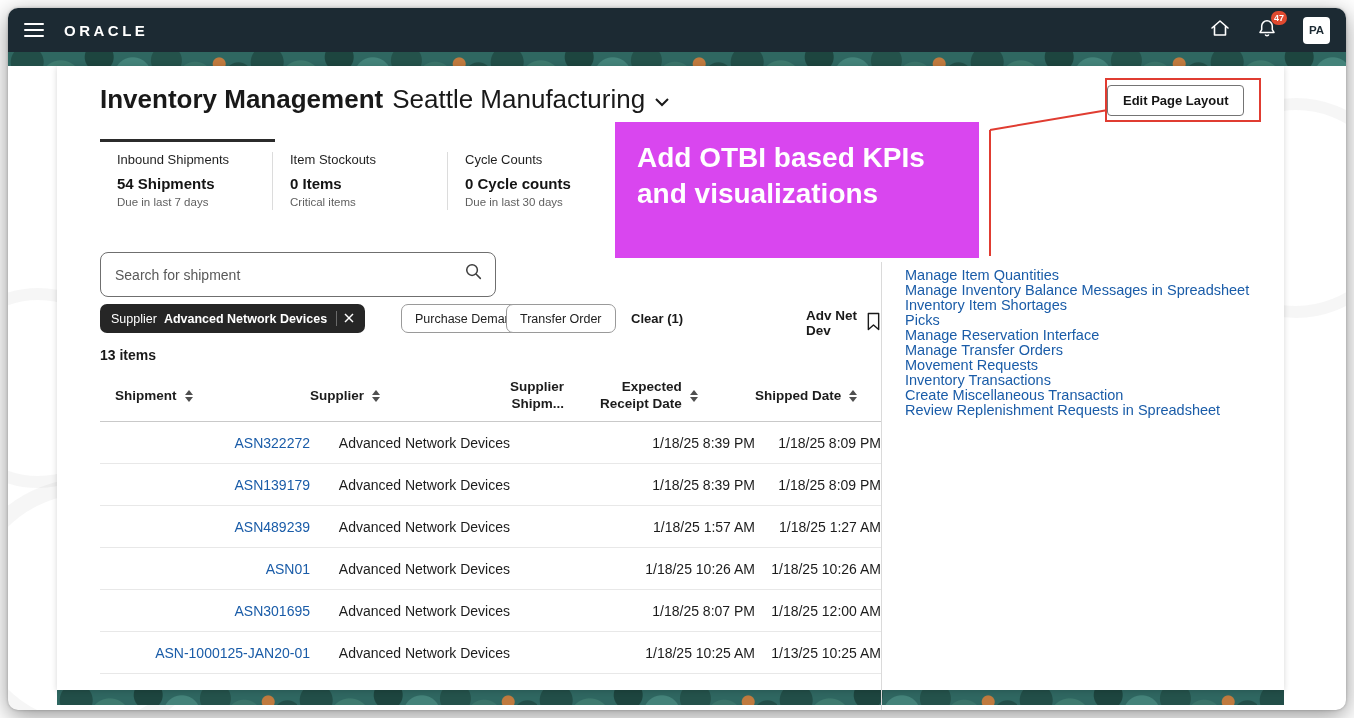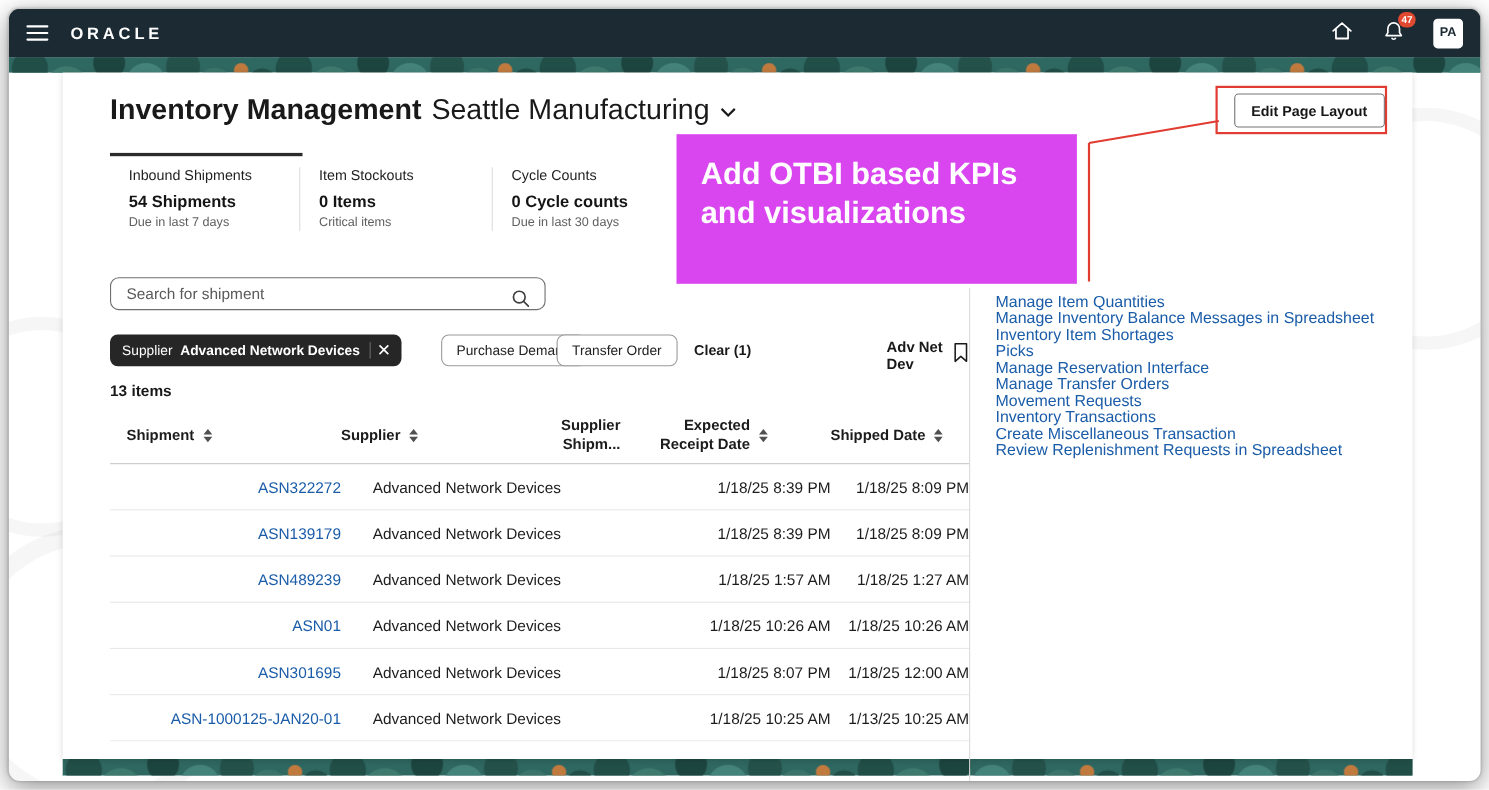--- a/index.html
+++ b/index.html
@@ -42,38 +42,38 @@
   
   .card { position:absolute; left:49px; top:58px; width:1227px; height:624px; background:#fff;
           z-index:3; box-shadow:0 1px 6px rgba(0,0,0,.16); }
 
   .page-title { position:absolute; left:43px; top:18px; font-size:26px; color:#191919;
                 display:flex; align-items:center; gap:9px; cursor:pointer; }
   .page-title .t1 { font-weight:700; }
   .page-title .t2 { font-weight:400; }
 
   .edit-rect { position:absolute; left:1048px; top:12px; width:156px; height:44px;
-               border:2px solid #e03c31; display:flex; align-items:center; justify-content:flex-end; z-index:5; }
+               border:2px solid #e03c31; display:flex; align-items:center; justify-content:flex-start; z-index:5; }
   .edit-btn { background:#fff; border:1px solid #747474; border-radius:4px; height:31px; padding:0 15px;
               font-size:13px; font-weight:700; color:#161616; cursor:pointer; font-family:inherit; }
 
   .kpi-indicator { position:absolute; left:43px; top:73px; width:175px; height:3px; background:#2b2b2b; }
   .kpi { position:absolute; top:86px; cursor:pointer; }
   .kpi .lab { font-size:13px; color:#1f1f1f; }
   .kpi .val { font-size:15px; font-weight:700; color:#141414; margin-top:8px; }
   .kpi .sub { font-size:11.5px; color:#5f5f5f; margin-top:4px; }
   .kpi-1 { left:60px; } .kpi-2 { left:233px; } .kpi-3 { left:408px; }
   .kpi-div { position:absolute; top:86px; height:58px; width:1px; background:#dcdcdc; }
   .kpi-div.d1 { left:215px; } .kpi-div.d2 { left:390px; }
 
   .otbi-box { position:absolute; left:558px; top:56px; width:364px; height:136px; background:#d946ef;
               color:#fff; font-size:28px; font-weight:600; line-height:1.3; padding:18px 22px; z-index:4; }
   .connector { position:absolute; left:0; top:0; width:1227px; height:220px; pointer-events:none; z-index:4; }
 
-  .search-wrap { position:absolute; left:43px; top:186px; width:396px; height:30px; }
+  .search-wrap { position:absolute; left:43px; top:186px; width:396px; height:45px; }
   .search-wrap input { width:100%; height:100%; border:1px solid #6f6f6f; border-radius:8px;
                        font-size:14px; color:#333; padding:0 44px 0 14px; font-family:inherit; outline:none; }
   .search-wrap input::placeholder { color:#595959; opacity:1; }
   .search-ic { position:absolute; right:13px; top:10px; cursor:pointer; }
 
   .filter-row { position:absolute; left:43px; top:238px; width:781px; height:29px; }
   .chip-dark { position:absolute; left:0; top:0; height:29px; background:#262626; color:#fff;
                border-radius:7px; padding:0 11px; display:flex; align-items:center; gap:7px;
                font-size:12.5px; cursor:pointer; }
   .chip-dark b { font-weight:700; }

